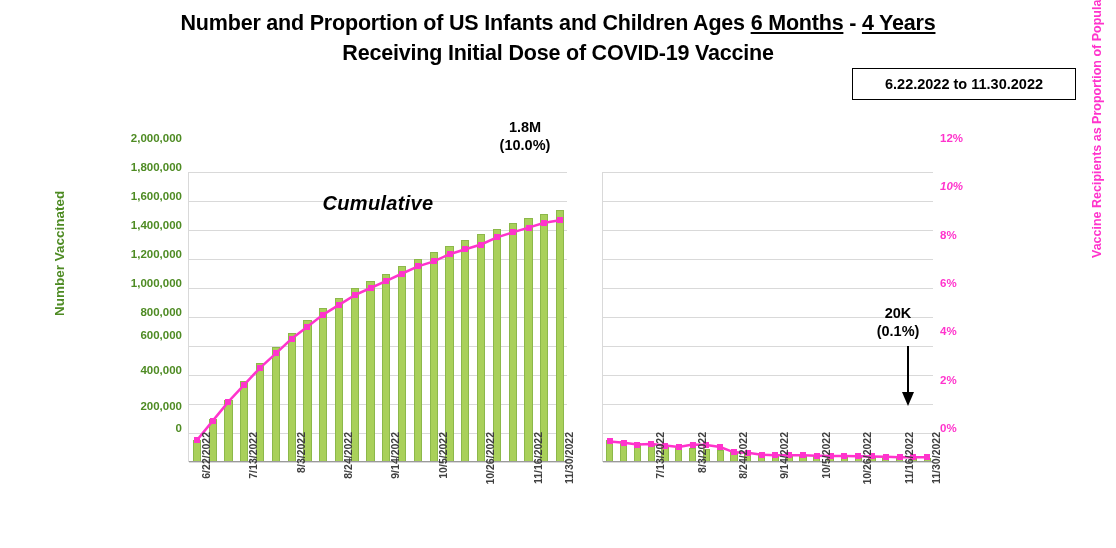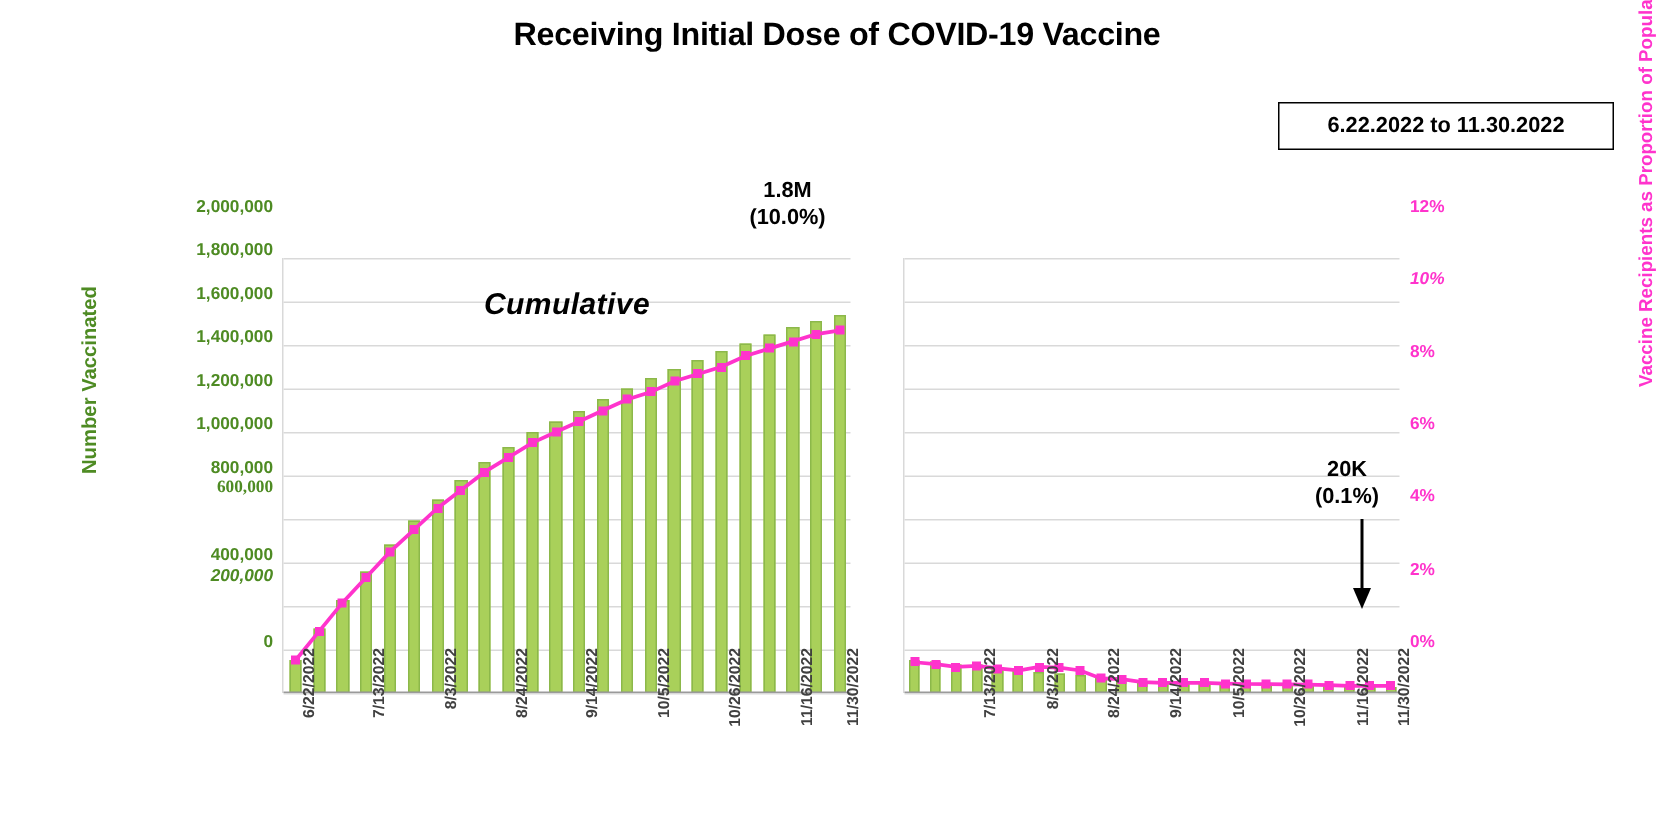--- a/index.html
+++ b/index.html
@@ -191,37 +191,38 @@
   .arrow-svg {
     position: absolute;
     left: 898px;
     top: 228px;
   }
 </style>
 </head>
 <body>
 
 <div class="title-block">
+  <div class="title-line"><span>Number and Proportion of US Infants and Children Ages </span><span class="u">6 Months</span><span> - </span><span class="u">4 Years</span></div>
   <div class="title-line">Receiving Initial Dose of COVID-19 Vaccine</div>
 </div>
 
 <div class="date-box">
   <span>6.22.2022 to 11.30.2022</span>
 </div>
 
 <div class="chart-wrap">
 
   <div class="ylabel-left">Number Vaccinated</div>
   <div class="ylabel-right">Vaccine Recipients as Proportion of Population</div>
 
   <div id="ytick-left-col">
       <div class="ytick-left" style="left: 100px; width: 82px; top: 304px;">0</div>
-      <div class="ytick-left" style="left: 100px; width: 82px; top: 260px; font-style: italic;">200,000</div>
+      <div class="ytick-left" style="left: 100px; width: 82px; top: 282px;">200,000</div>
       <div class="ytick-left" style="left: 100px; width: 82px; top: 246px;">400,000</div>
-      <div class="ytick-left" style="left: 100px; width: 82px; top: 201px; font-family: Liberation Serif, serif;">600,000</div>
+      <div class="ytick-left" style="left: 100px; width: 82px; top: 211px;">600,000</div>
       <div class="ytick-left" style="left: 100px; width: 82px; top: 188px;">800,000</div>
       <div class="ytick-left" style="left: 100px; width: 82px; top: 159px;">1,000,000</div>
       <div class="ytick-left" style="left: 100px; width: 82px; top: 130px;">1,200,000</div>
       <div class="ytick-left" style="left: 100px; width: 82px; top: 101px;">1,400,000</div>
       <div class="ytick-left" style="left: 100px; width: 82px; top: 72px;">1,600,000</div>
       <div class="ytick-left" style="left: 100px; width: 82px; top: 43px;">1,800,000</div>
       <div class="ytick-left" style="left: 100px; width: 82px; top: 14px;">2,000,000</div>
     </div>
   <div id="ytick-right-col">
       <div class="ytick-right" style="left: 940px; top: 304px;">0%</div>

